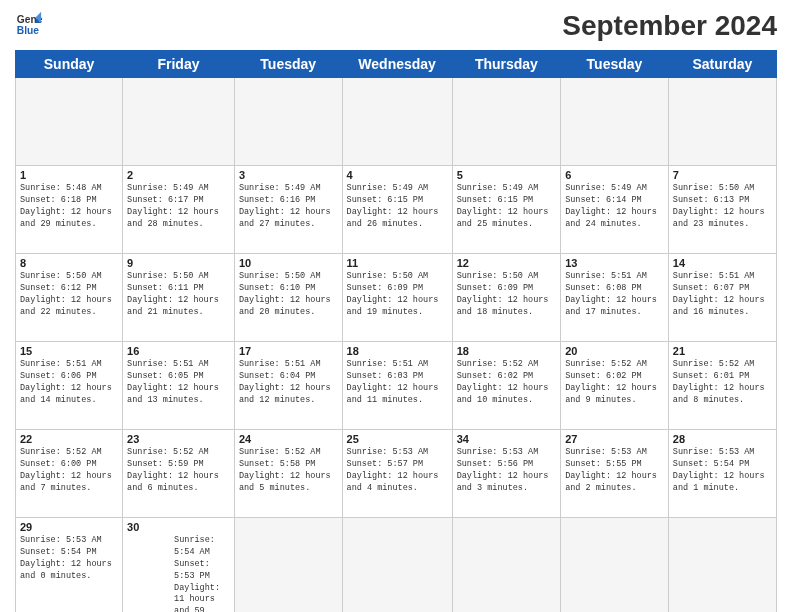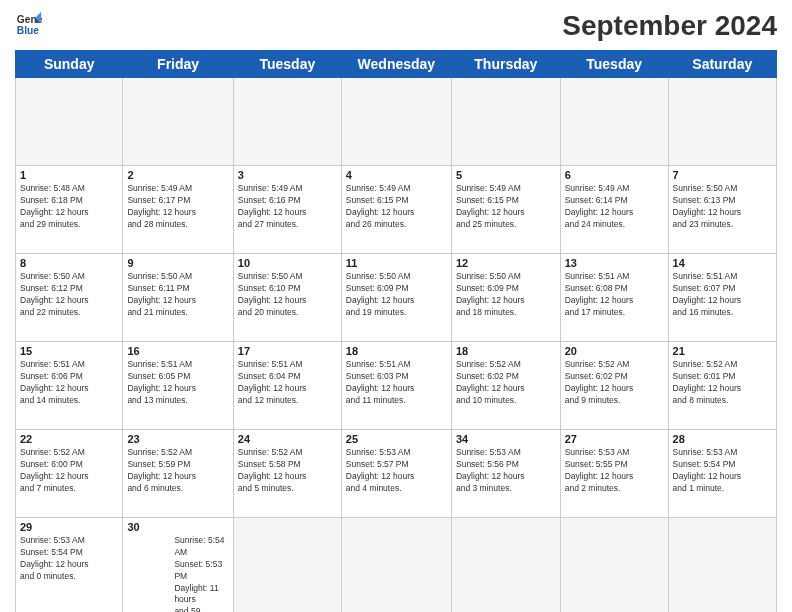--- a/index.html
+++ b/index.html
@@ -72,20 +72,21 @@
       font-size: 11px;
       font-weight: bold;
       color: #222;
       display: block;
       margin-bottom: 2px;
     }
     .day-info {
       font-size: 8.5px;
       color: #333;
       line-height: 1.4;
+      font-family: Liberation Mono, monospace;
     }
     .last-row td {
       height: 80px;
     }
   </style>
 </head>
 <body>
 
 <div class="page">
   <div class="header">

